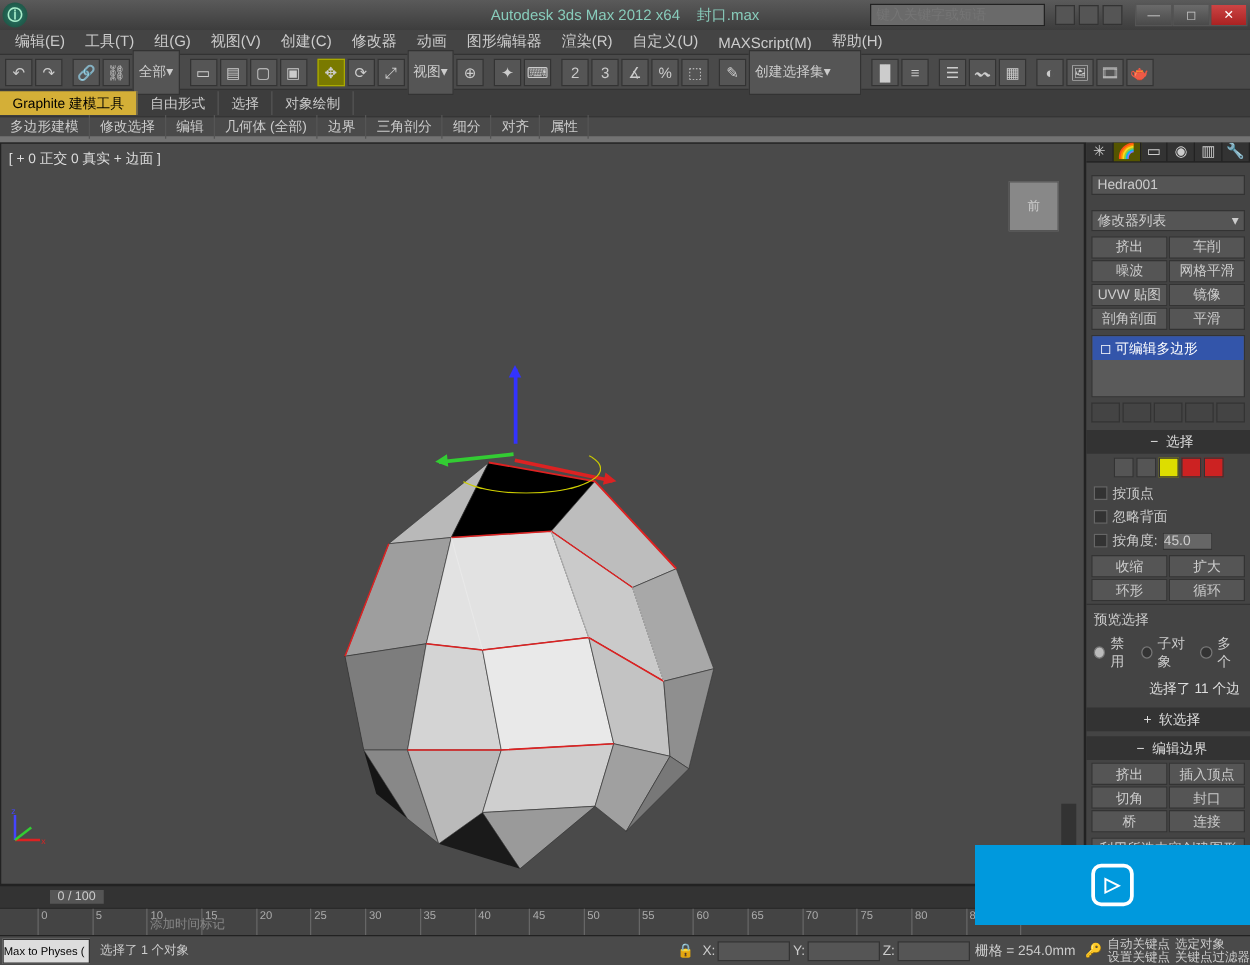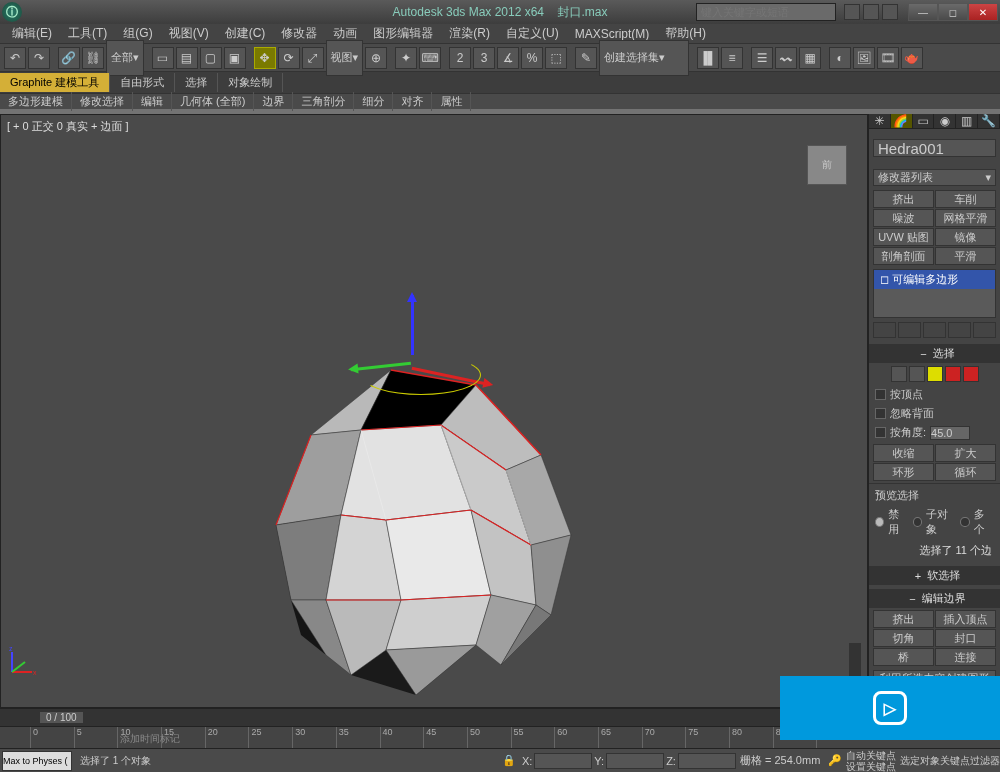--- a/index.html
+++ b/index.html
@@ -59,21 +59,21 @@
 .gizmo .axis-x::after { content:""; position:absolute; right:-8px; top:-4px; border:5px solid transparent; border-left:10px solid #dd2222; }
 .gizmo .axis-y { width: 60px; height: 3px; background: #33cc33; left: -60px; top: 10px; transform: rotate(-6deg); }
 .gizmo .axis-y::before { content:""; position:absolute; left:-8px; top:-4px; border:5px solid transparent; border-right:10px solid #33cc33; }
 .gizmo .arc { position: absolute; width: 120px; height: 40px; border: 1px solid #cccc00; border-radius: 50%; left: -50px; top: 0; border-top-color: transparent; border-left-color: transparent; }
 
 
 .side { width: 132px; background: #444444; border-left: 1px solid #222; display: flex; flex-direction: column; overflow-y: hidden; }
 .side-tabs { height: 22px; display: flex; background: #333; border-bottom: 1px solid #222; }
 .side-tab { flex: 1; display: flex; align-items: center; justify-content: center; font-size: 12px; border-right: 1px solid #222; cursor: pointer; }
 .side-tab.active { background: #555500; }
-.side-field { height: 18px; background: #555; border: 1px solid #333; margin: 10px 4px; padding: 1px 4px; font-size: 15px; display:flex; align-items:center; }
+.side-field { height: 18px; background: #555; border: 1px solid #333; margin: 10px 4px; padding: 1px 4px; font-size: 11px; display:flex; align-items:center; }
 .side-drop { height: 18px; background: #555; border: 1px solid #333; margin: 2px 4px; display: flex; align-items:center; justify-content: space-between; padding: 0 4px; font-size: 11px; }
 .side-btn-grid { display: grid; grid-template-columns: 1fr 1fr; gap: 1px; padding: 2px 4px; }
 .side-btn { height: 18px; background: #555; border: 1px solid #333; font-size: 11px; display:flex; align-items:center; justify-content:center; cursor:pointer; }
 .side-stack { background: #5a5a5a; margin: 2px 4px; height: 70px; border: 1px solid #333; }
 .side-stack-item { background: #3355aa; color: #fff; padding: 2px 6px; font-size: 11px; }
 .side-mini-tabs { display: flex; padding: 2px 4px; gap: 2px; }
 .side-mini-tab { flex: 1; height: 16px; background: #444; border: 1px solid #333; cursor: pointer; }
 .side-header { background: #333; color: #ddd; text-align: center; padding: 2px; font-size: 11px; margin-top: 4px; display:flex; align-items:center; justify-content:center; }
 .side-header .dash { margin: 0 6px; }
 .side-row { display: flex; align-items: center; padding: 2px 6px; gap: 4px; font-size: 11px; }
@@ -412,21 +412,21 @@
     <div class="status-input"></div>
     <span class="status-label">Z:</span>
     <div class="status-input"></div>
   </div>
   <div class="status-grid">栅格 = 254.0mm</div>
   <span style="padding:0 4px">🔑</span>
   <div style="display:flex;flex-direction:column;font-size:10px;line-height:11px">
     <span>自动关键点</span>
     <span>设置关键点</span>
   </div>
-  <div style="display:flex;font-size:10px;line-height:11px;margin-left:4px">
+  <div style="display:flex;flex-direction:column;font-size:10px;line-height:11px;margin-left:4px">
     <span>选定对象</span>
     <span>关键点过滤器</span>
   </div>
   <span style="position:absolute;bottom:26px;left:120px;font-size:10px;color:#888">添加时间标记</span>
 </div>
 
 <div class="watermark">
   <div class="play-icon">▷</div>
 </div>
 

